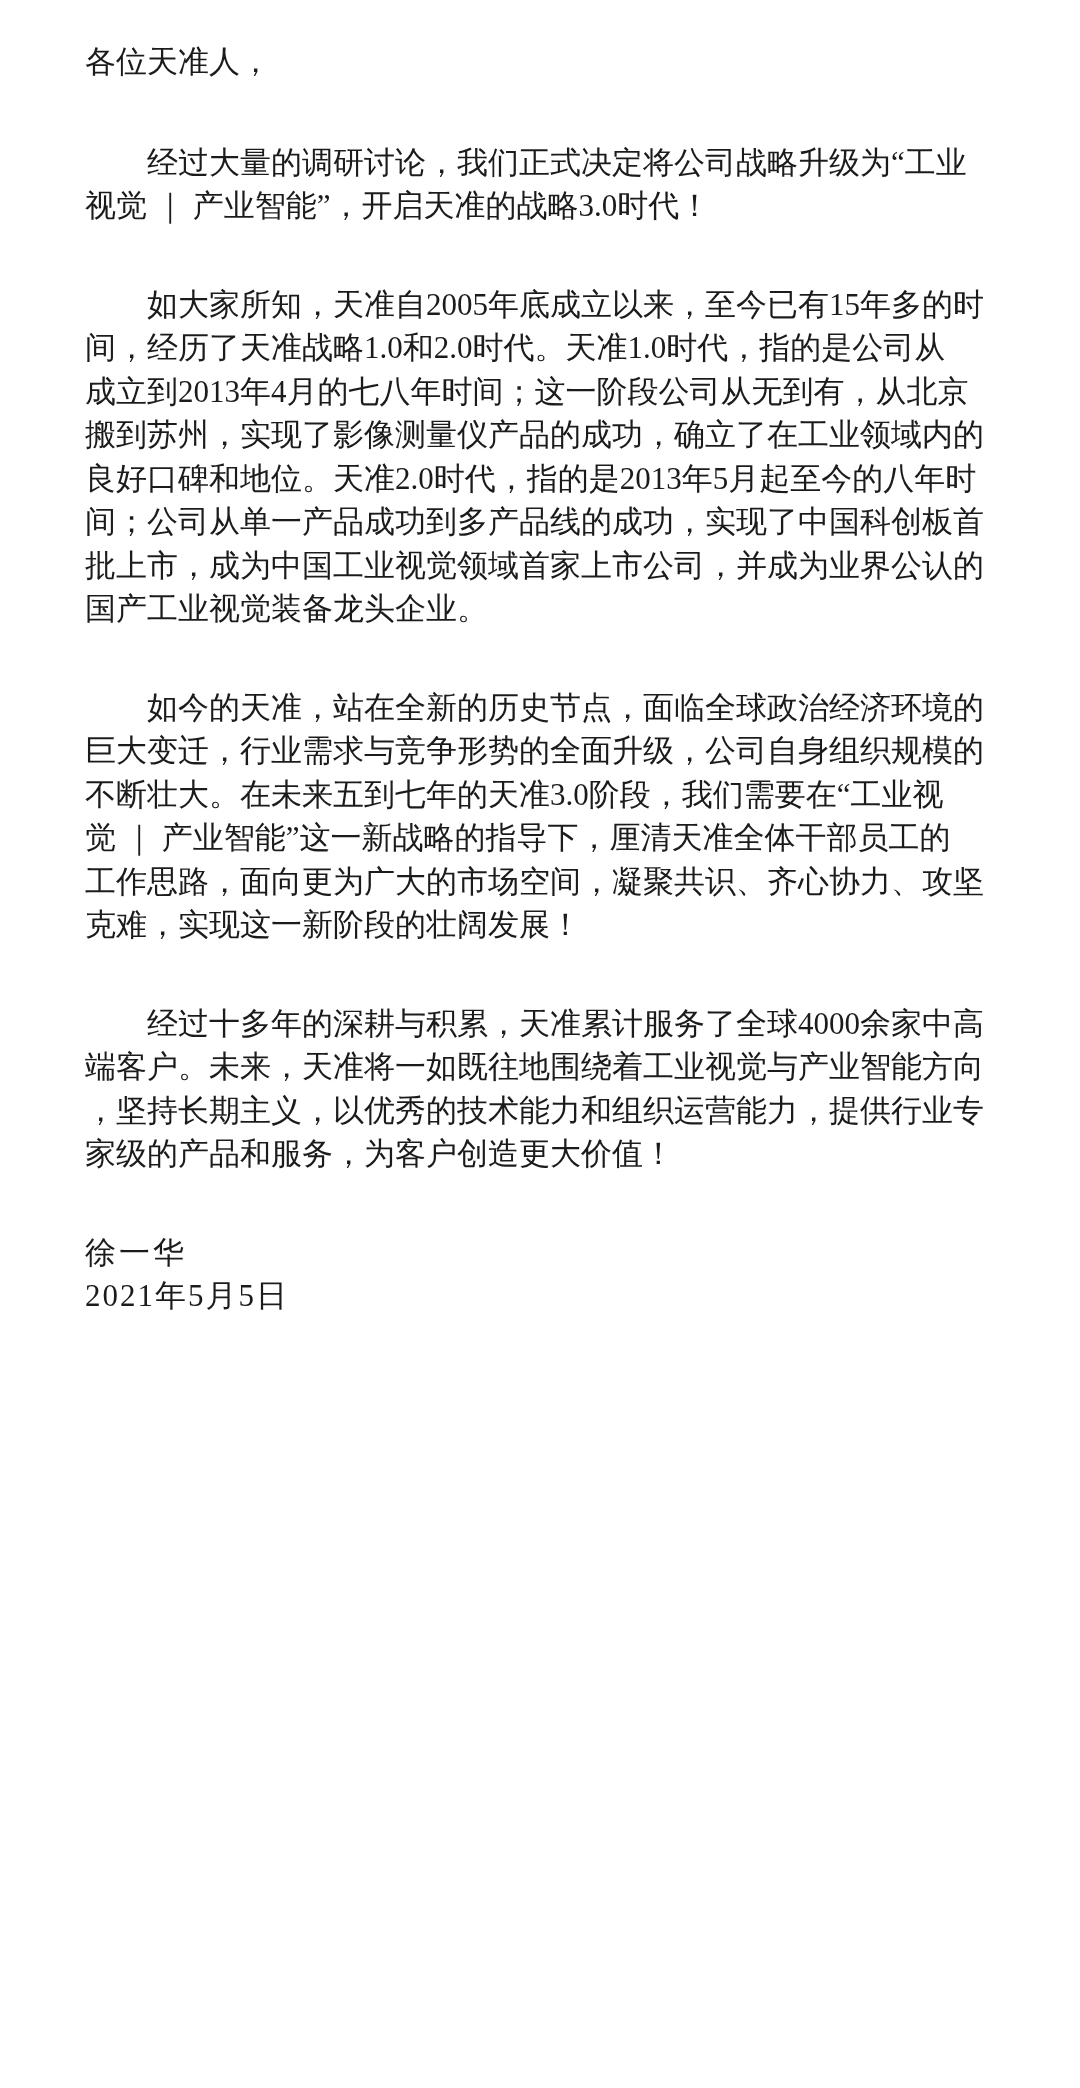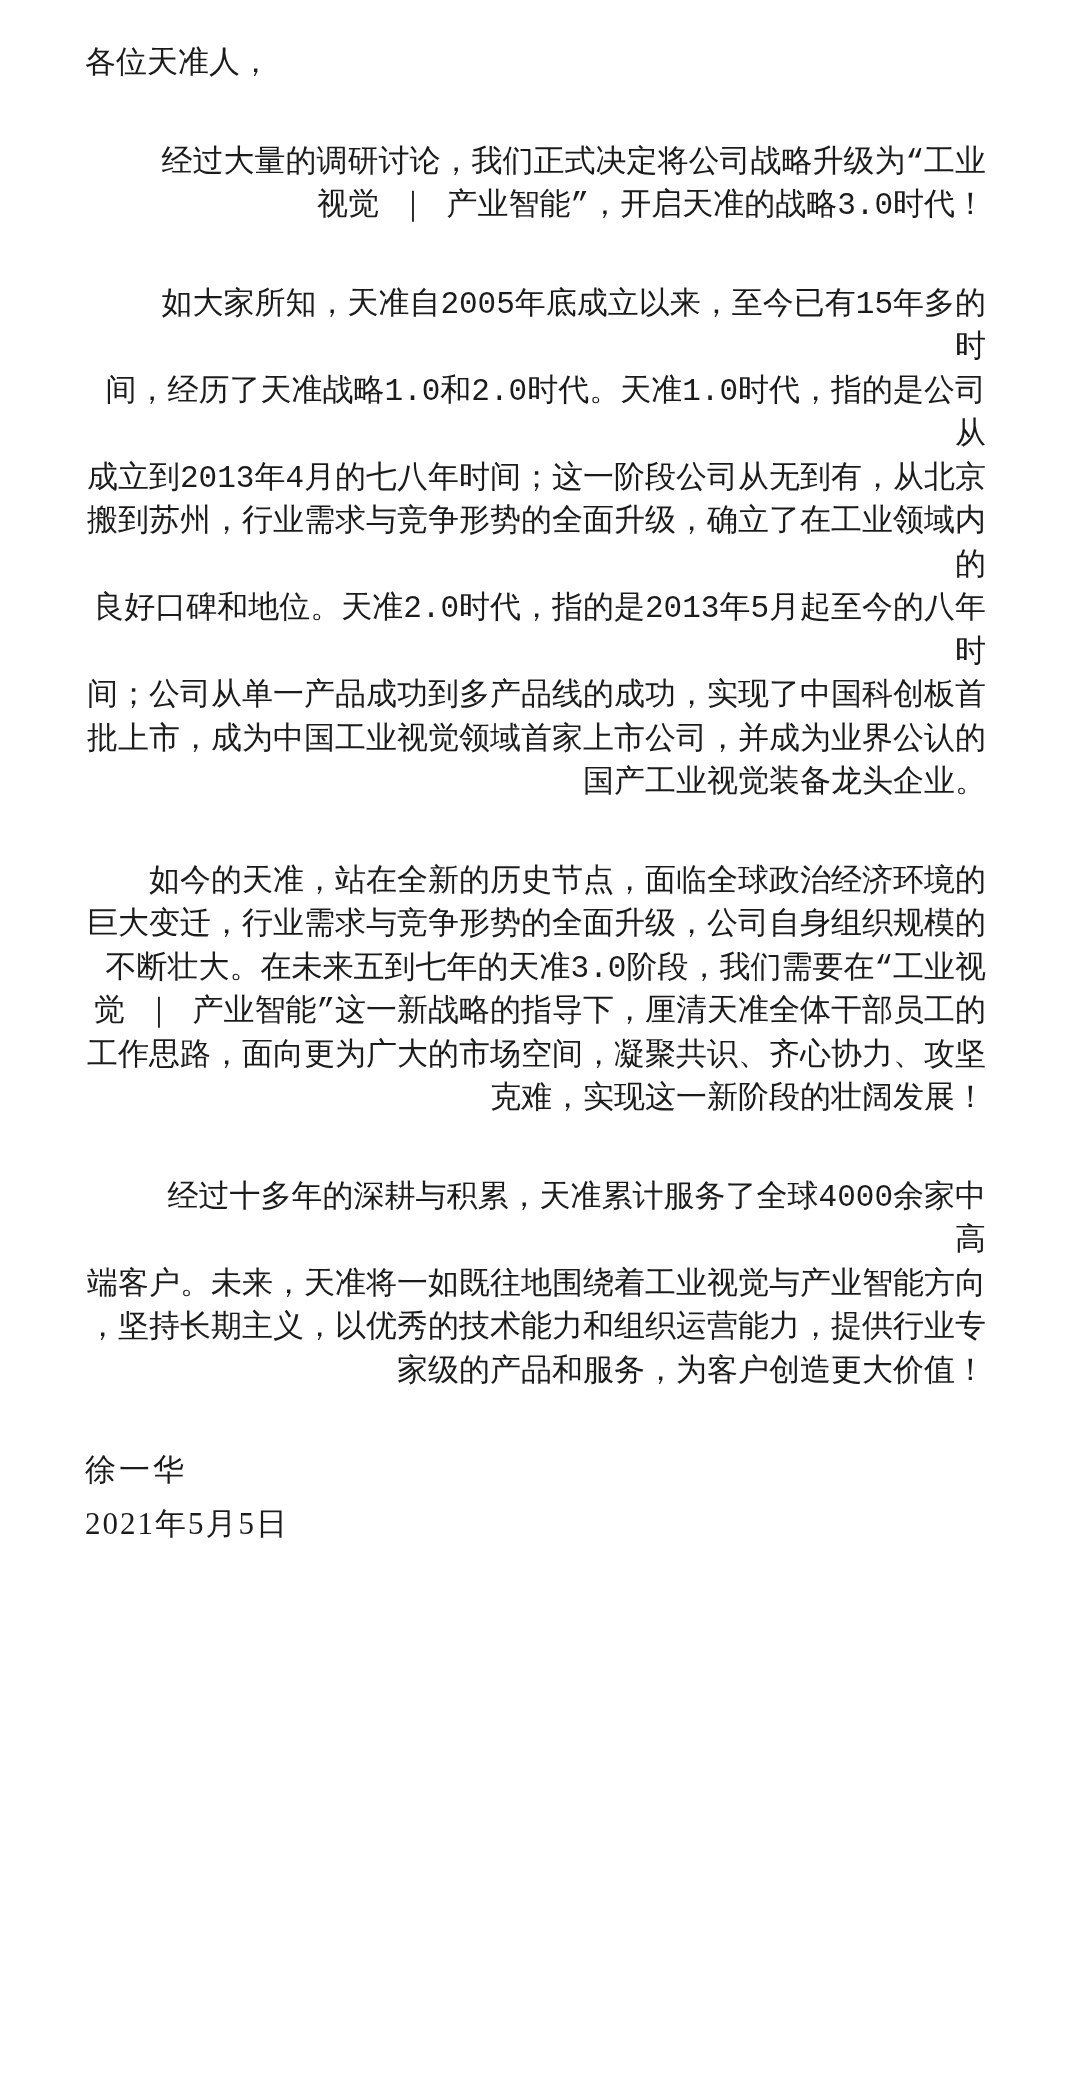--- a/index.html
+++ b/index.html
@@ -20,47 +20,45 @@
     color: #1b1b1b;
     overflow: hidden;
   }
   .greeting {
     margin: 0 0 57px 0;
   }
   .para {
     margin: 0 0 55px 0;
     white-space: pre-line;
     text-indent: 2em;
-    text-align: right;
-    font-family: Liberation Mono, monospace;
+    text-align: left;
   }
   .signature-block {
     margin-top: 32px;
   }
   .signature-name {
     letter-spacing: 3px;
   }
   .signature-date {
-    margin-top: 10px;
     letter-spacing: 2px;
   }
 </style>
 </head>
 <body>
 
 <div class="page">
   <div class="greeting">各位天准人，</div>
 
   <div class="para">经过大量的调研讨论，我们正式决定将公司战略升级为“工业
 视觉 ｜ 产业智能”，开启天准的战略3.0时代！</div>
 
   <div class="para">如大家所知，天准自2005年底成立以来，至今已有15年多的时
 间，经历了天准战略1.0和2.0时代。天准1.0时代，指的是公司从
 成立到2013年4月的七八年时间；这一阶段公司从无到有，从北京
-搬到苏州，行业需求与竞争形势的全面升级，确立了在工业领域内的
+搬到苏州，实现了影像测量仪产品的成功，确立了在工业领域内的
 良好口碑和地位。天准2.0时代，指的是2013年5月起至今的八年时
 间；公司从单一产品成功到多产品线的成功，实现了中国科创板首
 批上市，成为中国工业视觉领域首家上市公司，并成为业界公认的
 国产工业视觉装备龙头企业。</div>
 
   <div class="para">如今的天准，站在全新的历史节点，面临全球政治经济环境的
 巨大变迁，行业需求与竞争形势的全面升级，公司自身组织规模的
 不断壮大。在未来五到七年的天准3.0阶段，我们需要在“工业视
 觉 ｜ 产业智能”这一新战略的指导下，厘清天准全体干部员工的
 工作思路，面向更为广大的市场空间，凝聚共识、齐心协力、攻坚

